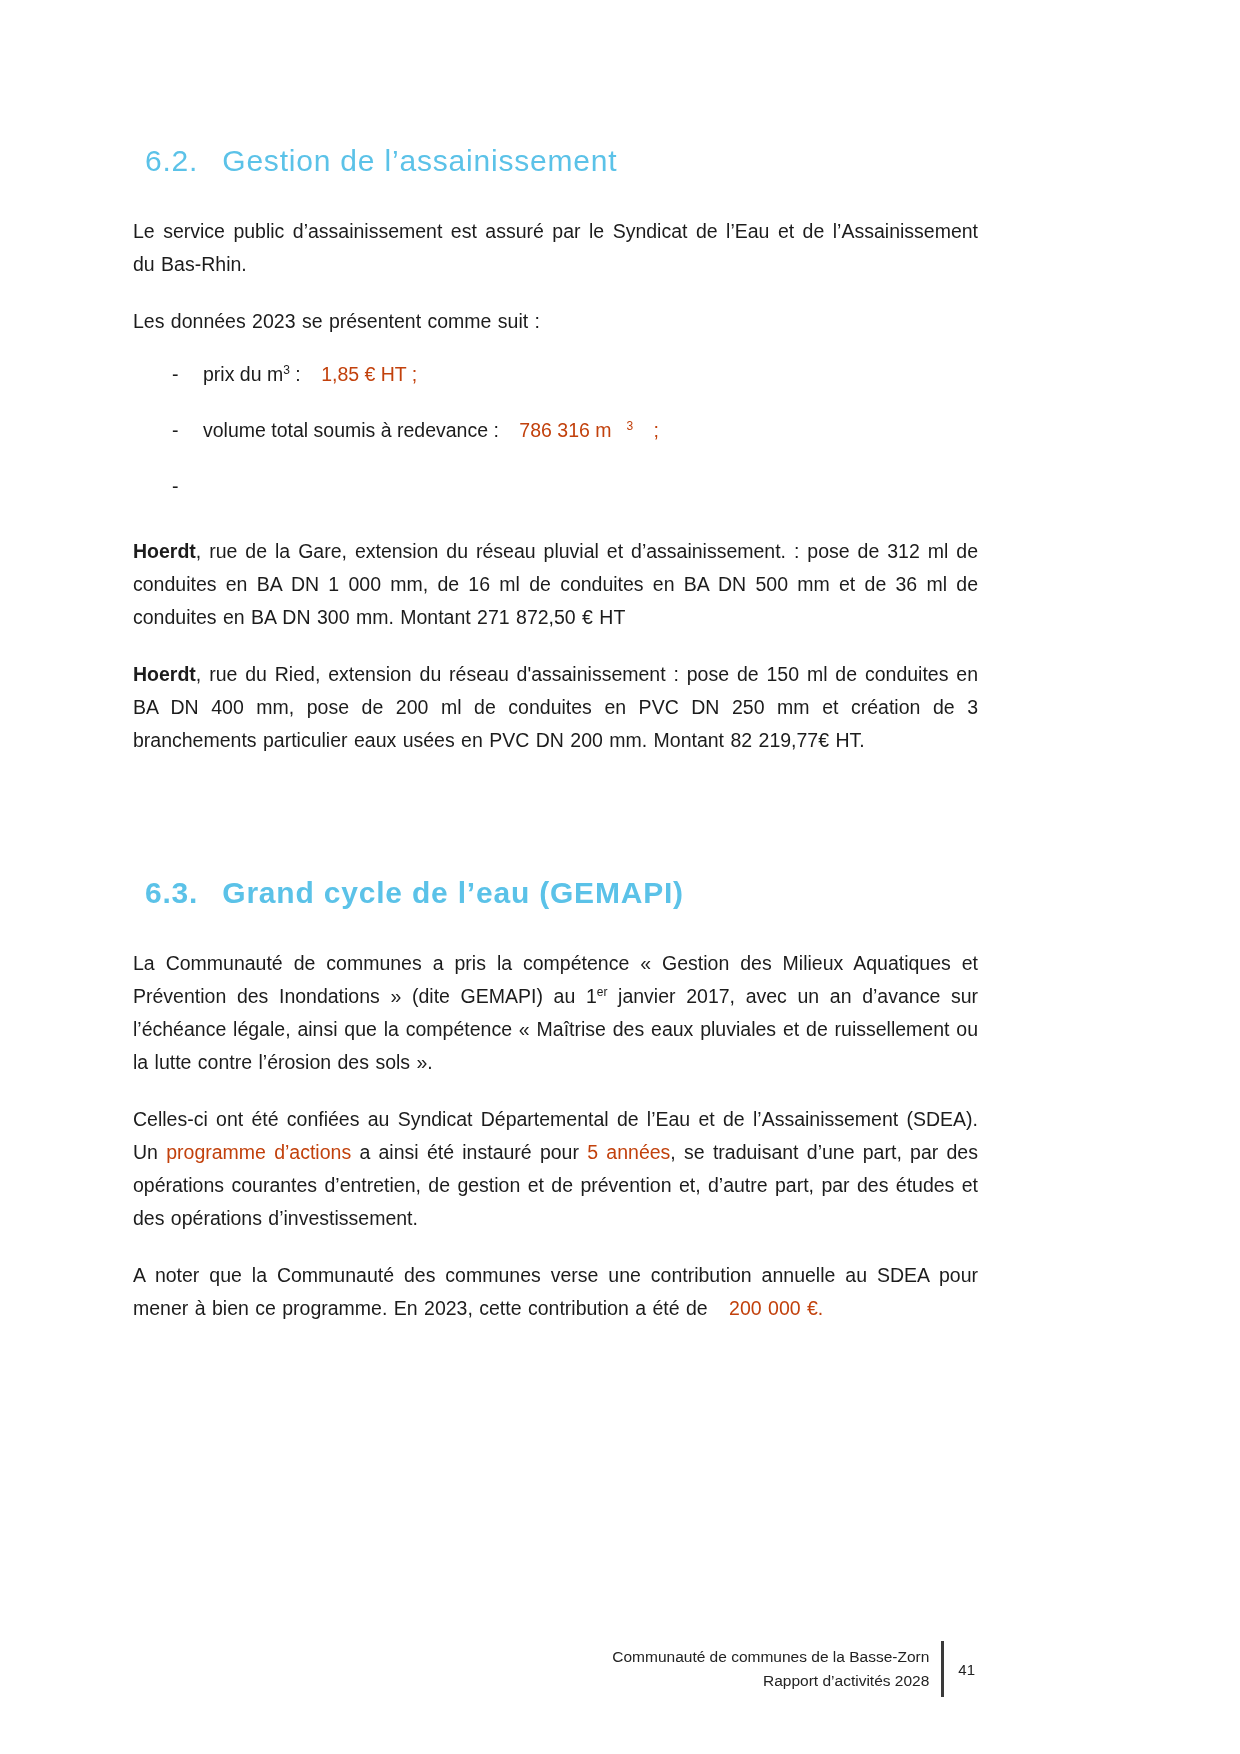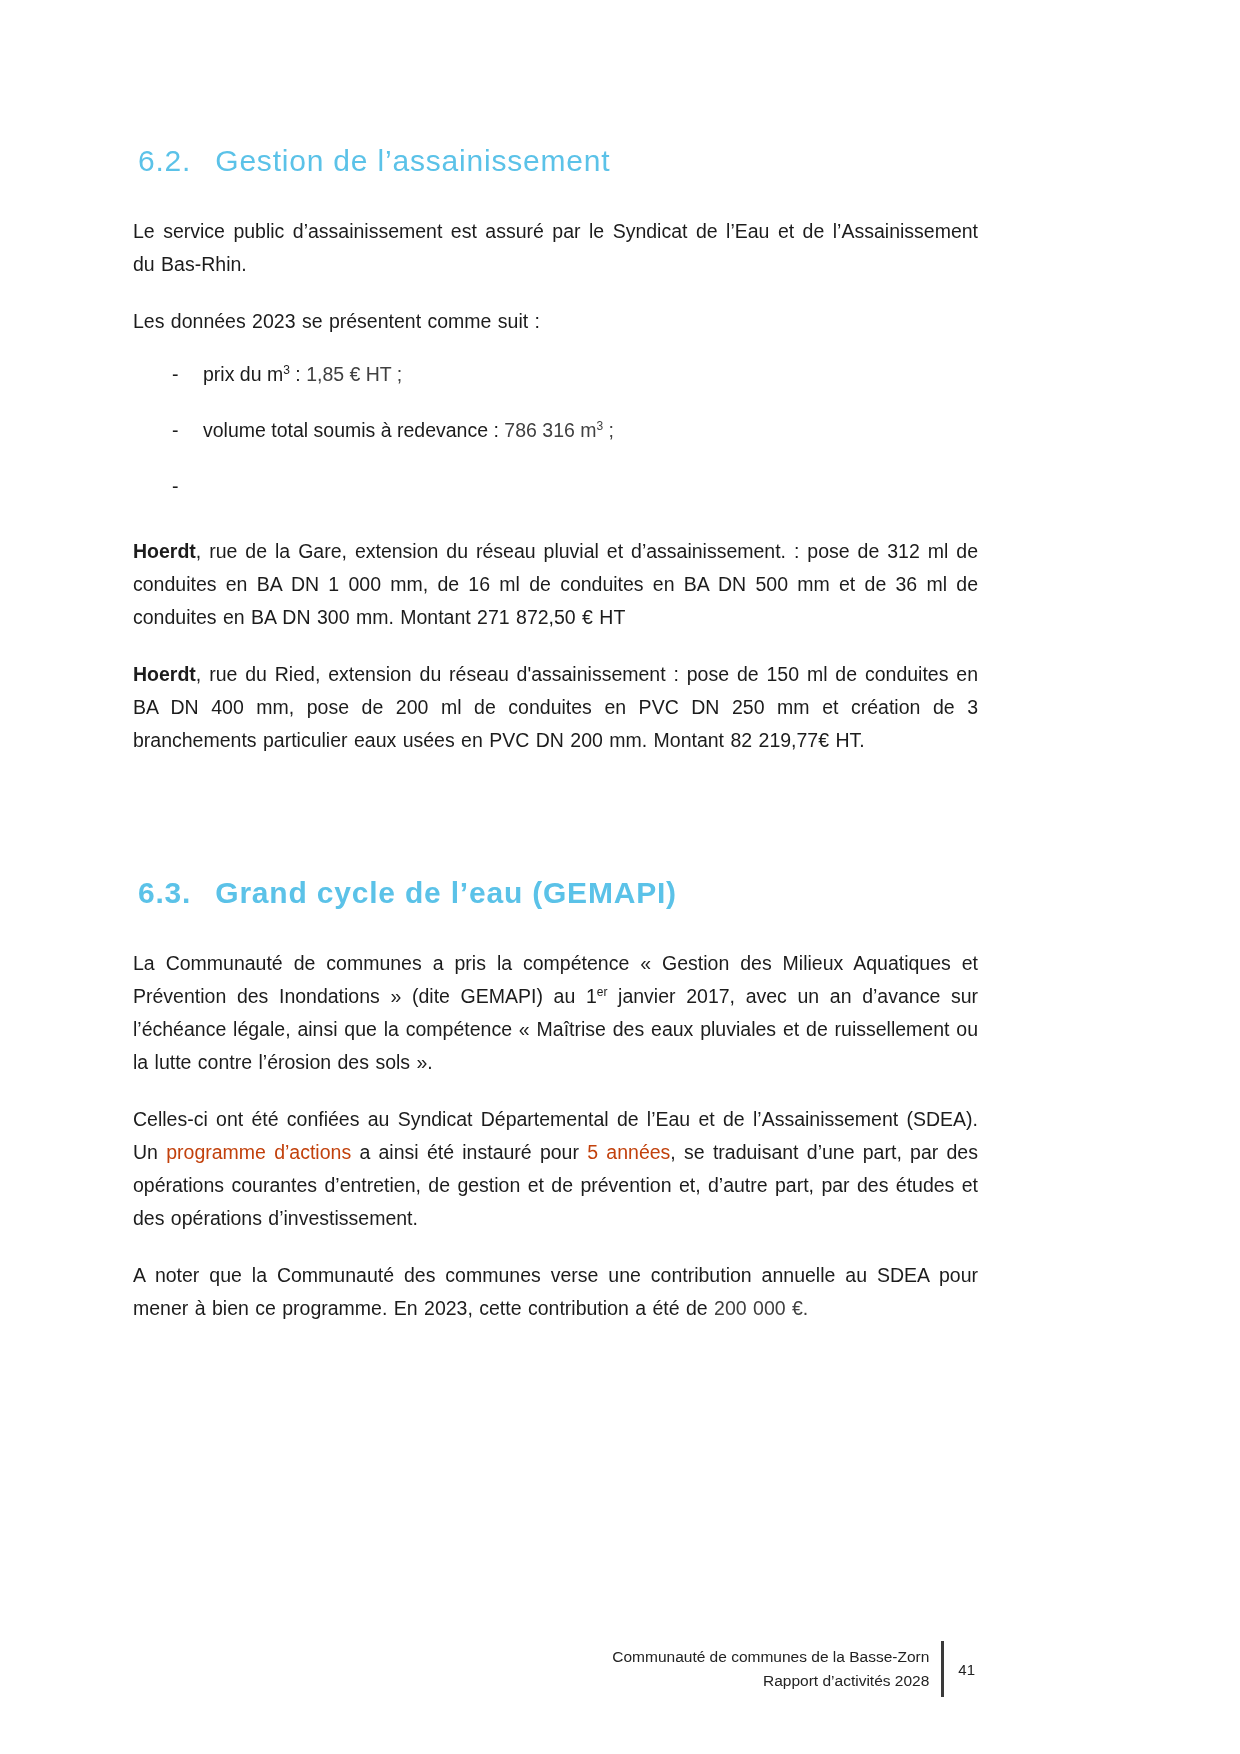--- a/index.html
+++ b/index.html
@@ -17,21 +17,21 @@
     position: absolute;
     left: 133px;
     top: 143px;
     width: 845px;
   }
   .sec-heading {
     font-size: 30px;
     font-weight: 400;
     color: #5bc2e8;
     letter-spacing: 0.8px;
-    margin: 0 0 36px 5px;
+    margin: 0 0 36px 12px;
     line-height: 1.2;
   }
   .sec-heading .sec-num { margin-right: 24px; }
   .sec-heading.second { margin-top: 118px; font-weight: bold; }
   p.body {
     font-size: 19.5px;
     line-height: 33px;
     text-align: justify;
     word-spacing: 1px;
     margin: 0 0 24px 0;
@@ -41,21 +41,21 @@
     display: flex;
     font-size: 19.5px;
     line-height: 33px;
     margin: 0 0 23px 0;
   }
   .bullet .dash {
     flex: 0 0 31px;
     margin-left: 39px;
   }
   .bullet-list { margin-bottom: 32px; }
-  .blue { color: #404040; }
+  .blue { color: #c2410c; margin-left: 15px; }
   a.doc-link { color: #c2410c; text-decoration: none; cursor: pointer; }
   b { font-weight: 700; }
   sup { font-size: 12px; line-height: 0; }
   .footer {
     position: absolute;
     top: 1641px;
     right: 265px;
     display: flex;
     align-items: center;
   }

